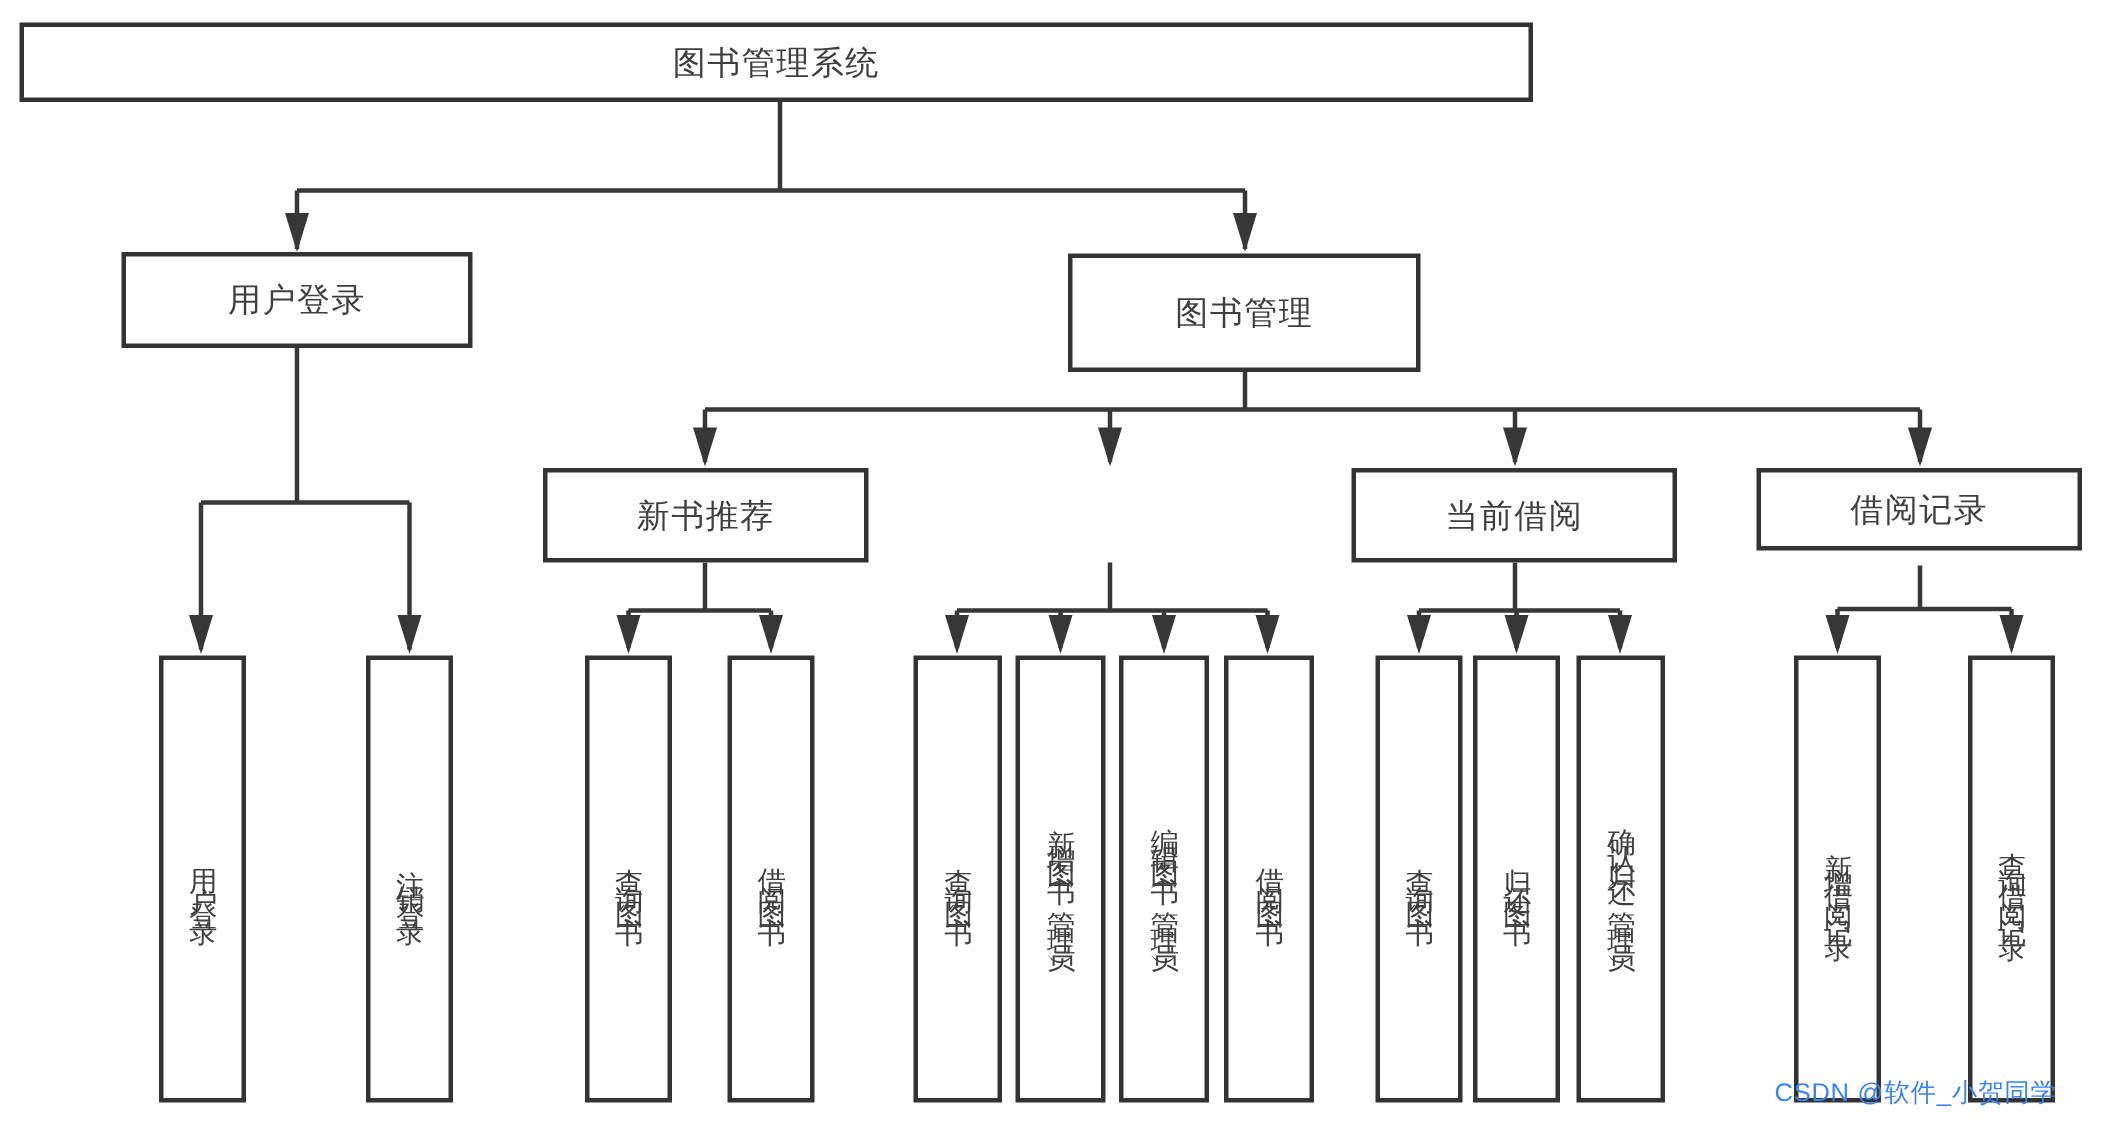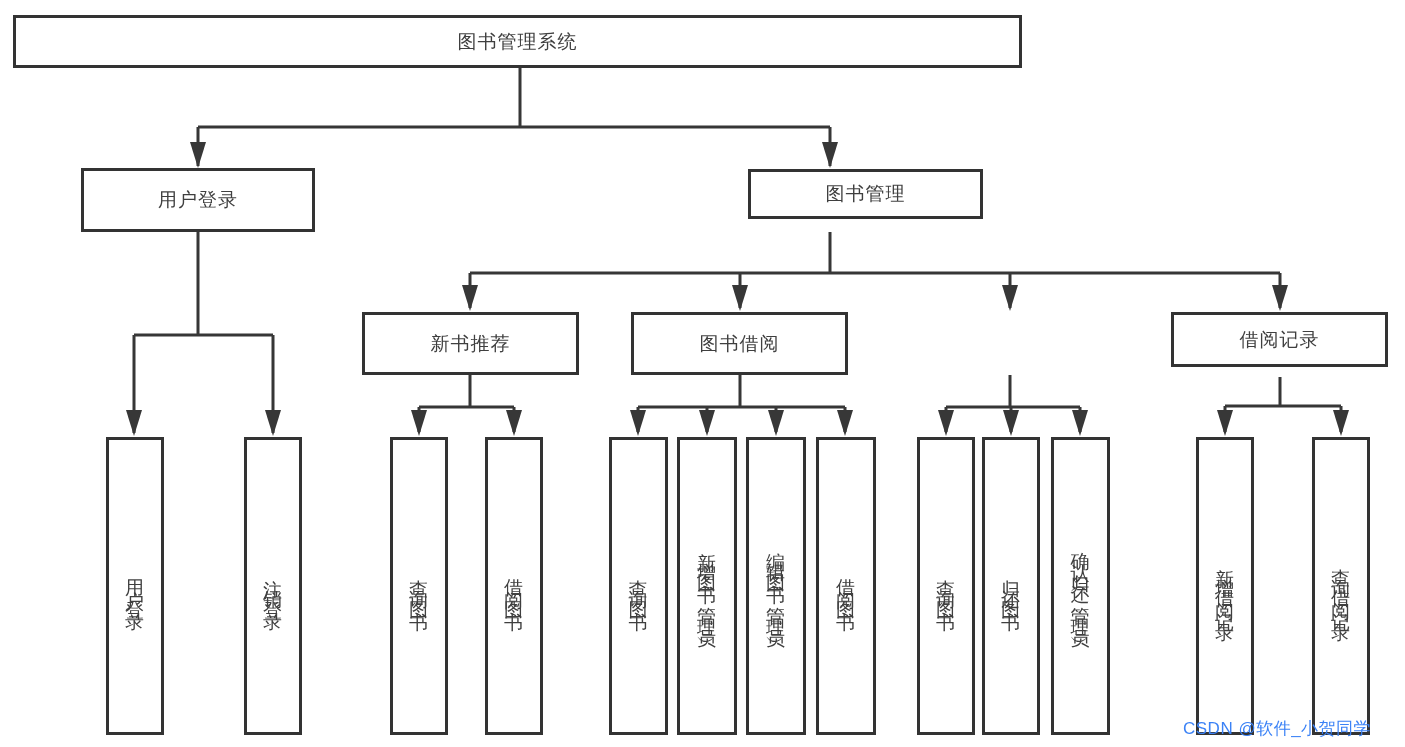--- a/index.html
+++ b/index.html
@@ -28,21 +28,21 @@
   }
   .node {
     position: absolute;
     box-sizing: border-box;
     border: 3px solid #333333;
     background: #ffffff;
     display: flex;
     align-items: center;
     justify-content: center;
     color: #3f3f3f;
-    font-size: 19px;
+    font-size: 22px;
     letter-spacing: 1px;
     z-index: 2;
     text-align: center;
   }
   .vnode {
     writing-mode: vertical-rl;
     text-orientation: mixed;
     font-size: 19px;
     letter-spacing: 11px;
     line-height: 1;
@@ -96,24 +96,24 @@
     <polygon points="1072,410 1088,410 1080,436"></polygon>
 
     <path d="M1280 377 V406 M1225 406 H1341 M1225 406 V432 M1341 406 V432"></path>
     <polygon points="1217,410 1233,410 1225,436"></polygon>
     <polygon points="1333,410 1349,410 1341,436"></polygon>
   </svg>
 
   <div class="node" style="left:13px; top:15px; width:1009px; height:53px;">图书管理系统</div>
 
   <div class="node" style="left:81px; top:168px; width:234px; height:64px;">用户登录</div>
-  <div class="node" style="left:712px; top:169px; width:235px; height:50px;margin-left:36px;">图书管理</div>
+  <div class="node" style="left:712px; top:169px; width:235px; height:79px;">图书管理</div>
 
   <div class="node" style="left:362px; top:312px; width:217px; height:63px;">新书推荐</div>
-  <div class="node" style="left:631px; top:312px; width:217px; height:63px;">图书借阅</div>
+  <div class="node" style="left:901px; top:312px; width:217px; height:63px;">当前借阅</div>
   <div class="node" style="left:1171px; top:312px; width:217px; height:55px;">借阅记录</div>
 
   <div class="node vnode" style="left:106px; top:437px; width:58px; height:298px;">用户登录</div>
   <div class="node vnode" style="left:244px; top:437px; width:58px; height:298px;">注销登录</div>
 
   <div class="node vnode" style="left:390px; top:437px; width:58px; height:298px;">查询图书</div>
   <div class="node vnode" style="left:485px; top:437px; width:58px; height:298px;">借阅图书</div>
 
   <div class="node vnode" style="left:609px; top:437px; width:59px; height:298px;">查询图书</div>
   <div class="node vnode" style="left:677px; top:437px; width:60px; height:298px;">新增图书（管理员）</div>

